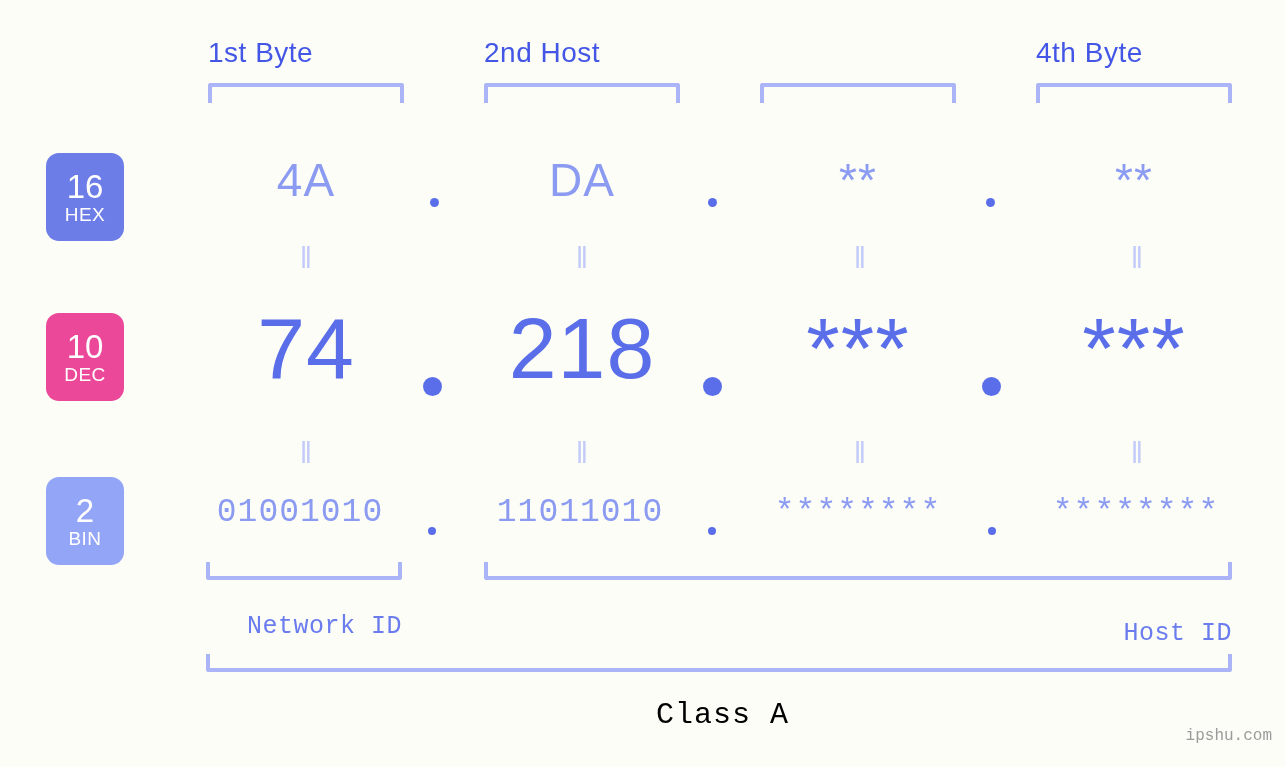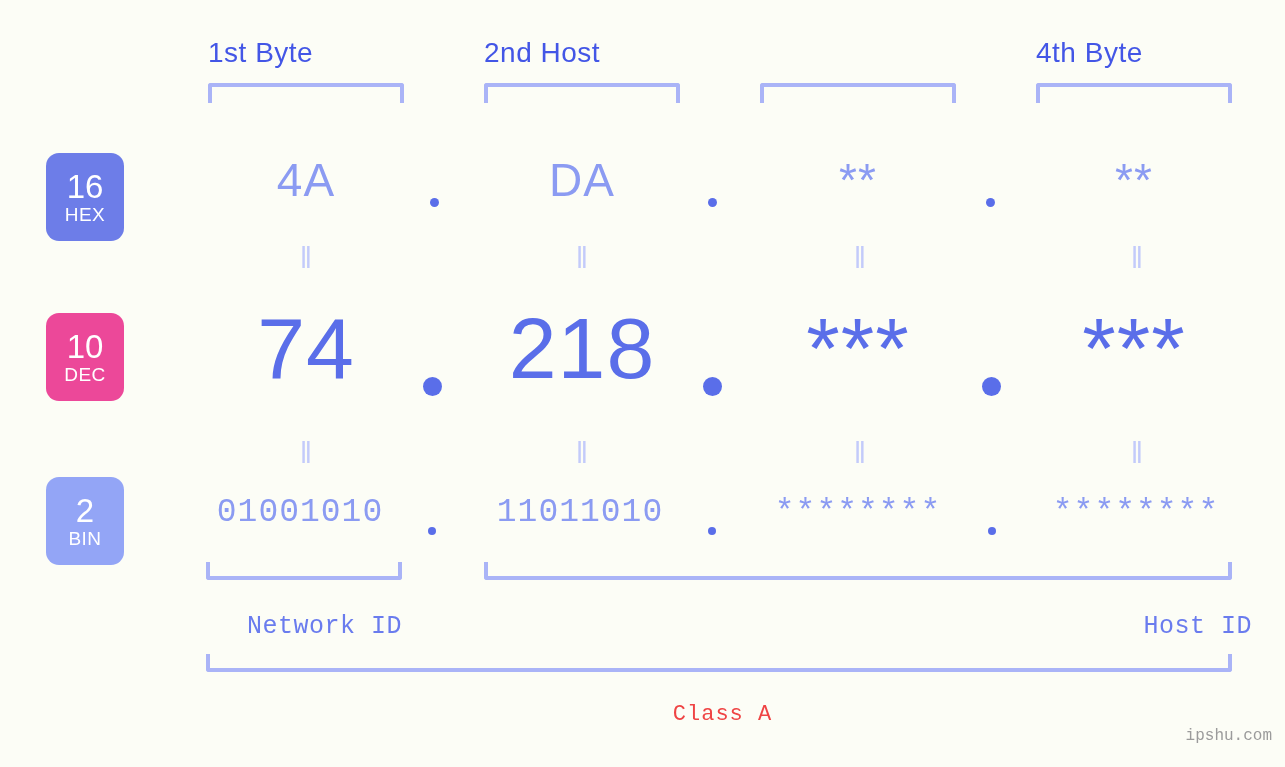--- a/index.html
+++ b/index.html
@@ -161,22 +161,22 @@
 
   
   #class-label {
     position: absolute;
     top: 696px;
     left: 200px;
     width: 1045px;
     height: 38px;
     line-height: 38px;
     text-align: center;
-    font-size: 22px;
-    color: #ef4444;
+    font-size: 30px;
+    color: #000000;
     font-family: "Liberation Mono", monospace;
     letter-spacing: 1px;
   }
 
   
   #watermark {
     position: absolute;
     right: 13px;
     bottom: 22px;
     font-size: 16px;
@@ -252,20 +252,20 @@
 
     <div class="dot dot-bin" style="left:428px;"></div>
     <div class="dot dot-bin" style="left:708px;"></div>
     <div class="dot dot-bin" style="left:988px;"></div>
   </div>
 
   <div class="bracket-bottom" style="left:206px;top:562px;width:196px;"></div>
   <div class="bracket-bottom" style="left:484px;top:562px;width:748px;"></div>
 
   <div class="id-label" style="left:206px;width:196px;">Network ID</div>
-  <div class="id-label" style="left:504px;width:748px;">Host ID</div>
+  <div class="id-label" style="left:484px;width:748px;margin-top:7px;">Host ID</div>
 
   <div class="bracket-bottom" style="left:206px;top:654px;width:1026px;"></div>
   <div id="class-label">Class A</div>
 
   <div id="watermark">ipshu.com</div>
 
 </div>
 
 </body></html>

